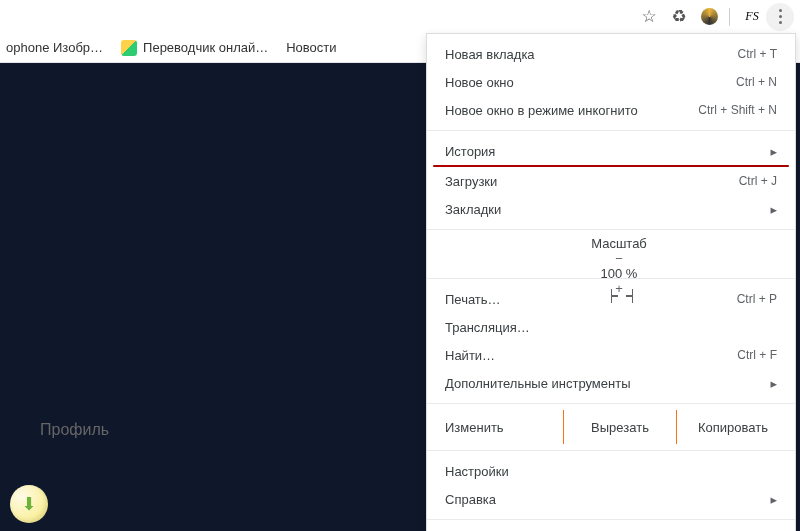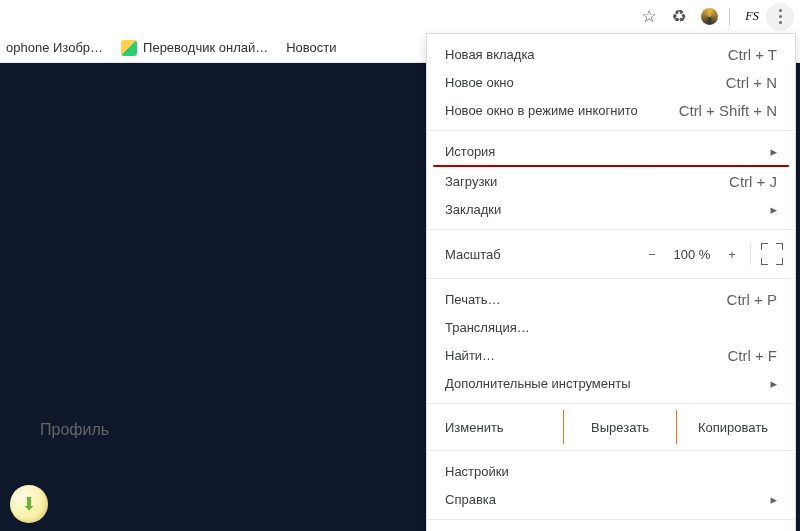--- a/index.html
+++ b/index.html
@@ -82,30 +82,30 @@
     border: 1px solid #dadce0;
     box-shadow: 0 4px 10px rgba(0,0,0,.15);
     padding: 6px 0;
   }
   .mi {
     display: flex; align-items: center; justify-content: space-between;
     height: 28px; padding: 0 18px;
     color: #3c4043;
   }
   .mi .arrow { color: #5f6368; }
-  .mi .sc { color: #5f6368; font-size: 15px; }
+  .mi .sc { color: #5f6368; font-size: 12px; }
   .msep { height: 1px; background: #e8eaed; margin: 6px 0; }
   .redline {
     height: 2px; margin: 0 6px;
     background: linear-gradient(to right, #b00000, #a40000);
     border-radius: 1px;
   }
 
   .zoom-row {
-    display: flex; align-items: center; height: 36px; padding: 0 12px 0 18px;
+    display: flex; align-items: center; height: 36px; padding: 0 12px 0 28px; flex-direction: column;
   }
   .zoom-row .zl { flex: 1; }
   .zbtn { width: 28px; text-align: center; color: #5f6368; }
   .zval { width: 52px; text-align: center; }
   .zdiv { width: 1px; height: 22px; background: #e0e0e0; margin: 0 4px; }
   .fs-box {
     width: 22px; height: 22px; position: relative;
     margin-left: 6px;
   }
   .fs-box::before, .fs-box::after {

